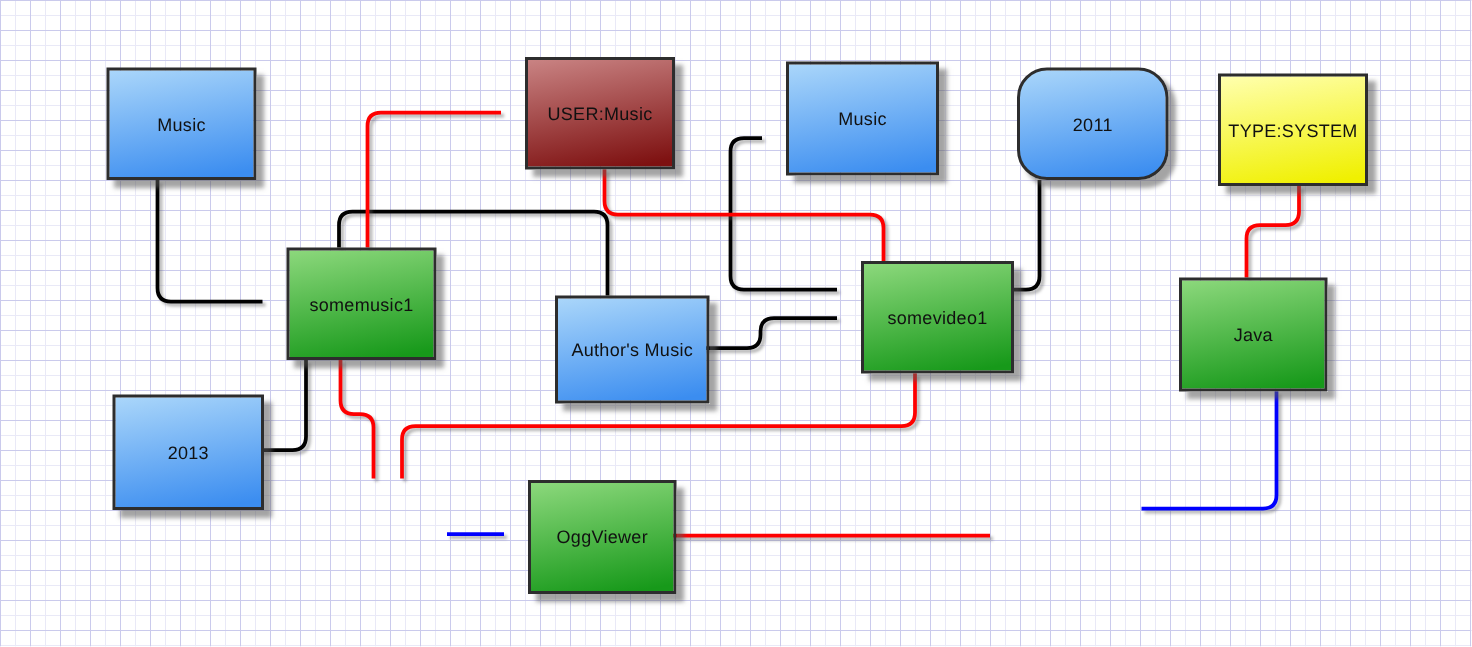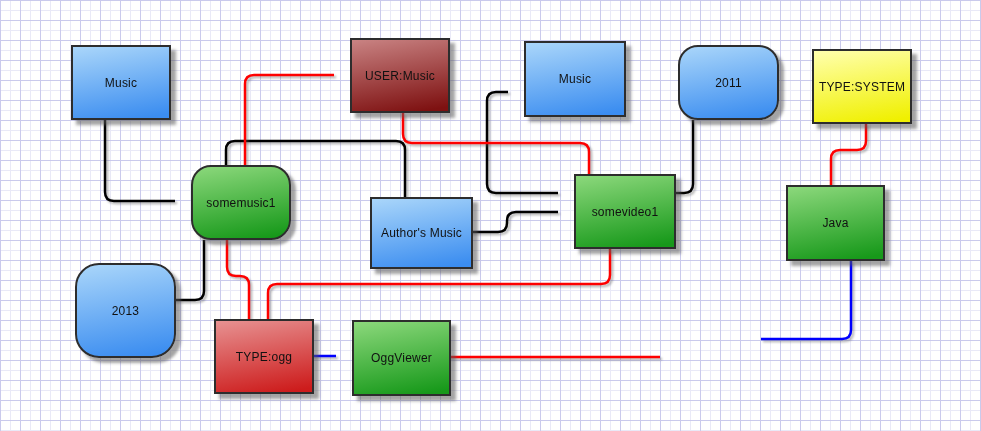--- a/index.html
+++ b/index.html
@@ -61,35 +61,32 @@
       </div>
       <div class="node" style="left: 508px; top: 41px; width: 102px; height: 76px; background: linear-gradient(170deg, rgb(170, 214, 250) 0%, rgb(59, 141, 240) 95%); border-color: rgb(45, 45, 45); color: rgb(17, 17, 17);">
         <span>Music</span>
       </div>
       <div class="node" style="left: 662px; top: 45px; width: 101px; height: 75px; background: linear-gradient(170deg, rgb(170, 214, 250) 0%, rgb(59, 141, 240) 95%); border-color: rgb(45, 45, 45); color: rgb(17, 17, 17); border-radius: 20px;">
         <span>2011</span>
       </div>
       <div class="node" style="left: 796px; top: 49px; width: 100px; height: 75px; background: linear-gradient(170deg, rgb(255, 255, 174) 0%, rgb(240, 240, 0) 95%); border-color: rgb(45, 45, 45); color: rgb(17, 17, 17);">
         <span>TYPE:SYSTEM</span>
       </div>
-      <div class="node" style="left: 175px; top: 165px; width: 100px; height: 75px; background: linear-gradient(170deg, rgb(140, 216, 124) 0%, rgb(23, 153, 26) 95%); border-color: rgb(45, 45, 45); color: rgb(17, 17, 17); border-radius: 20px;">
+      <div class="node" style="left: 175px; top: 165px; width: 100px; height: 75px; background: linear-gradient(170deg, rgb(140, 216, 124) 0%, rgb(23, 153, 26) 95%); border-color: rgb(45, 45, 45); color: rgb(17, 17, 17);">
         <span>somemusic1</span>
       </div>
       <div class="node" style="left: 354px; top: 197px; width: 103px; height: 72px; background: linear-gradient(170deg, rgb(170, 214, 250) 0%, rgb(59, 141, 240) 95%); border-color: rgb(45, 45, 45); color: rgb(17, 17, 17);">
         <span>Author's Music</span>
       </div>
       <div class="node" style="left: 558px; top: 174px; width: 102px; height: 75px; background: linear-gradient(170deg, rgb(140, 216, 124) 0%, rgb(23, 153, 26) 95%); border-color: rgb(45, 45, 45); color: rgb(17, 17, 17);">
         <span>somevideo1</span>
       </div>
       <div class="node" style="left: 770px; top: 185px; width: 99px; height: 76px; background: linear-gradient(170deg, rgb(140, 216, 124) 0%, rgb(23, 153, 26) 95%); border-color: rgb(45, 45, 45); color: rgb(17, 17, 17);">
         <span>Java</span>
       </div>
-      <div class="node" style="left: 59px; top: 263px; width: 101px; height: 95px; background: linear-gradient(170deg, rgb(170, 214, 250) 0%, rgb(59, 141, 240) 95%); border-color: rgb(45, 45, 45); color: rgb(17, 17, 17); border-radius: 24px;">
+      <div class="node" style="left: 59px; top: 263px; width: 101px; height: 77px; background: linear-gradient(170deg, rgb(170, 214, 250) 0%, rgb(59, 141, 240) 95%); border-color: rgb(45, 45, 45); color: rgb(17, 17, 17);">
         <span>2013</span>
-      </div>
-      <div class="node" style="left: 198px; top: 319px; width: 100px; height: 75px; background: linear-gradient(170deg, rgb(231, 146, 146) 0%, rgb(205, 28, 28) 95%); border-color: rgb(45, 45, 45); color: rgb(17, 17, 17);">
-        <span>TYPE:ogg</span>
       </div>
       <div class="node" style="left: 336px; top: 320px; width: 99px; height: 76px; background: linear-gradient(170deg, rgb(140, 216, 124) 0%, rgb(23, 153, 26) 95%); border-color: rgb(45, 45, 45); color: rgb(17, 17, 17);">
         <span>OggViewer</span>
       </div>
     </div>
 </div>
 
 </body></html>

